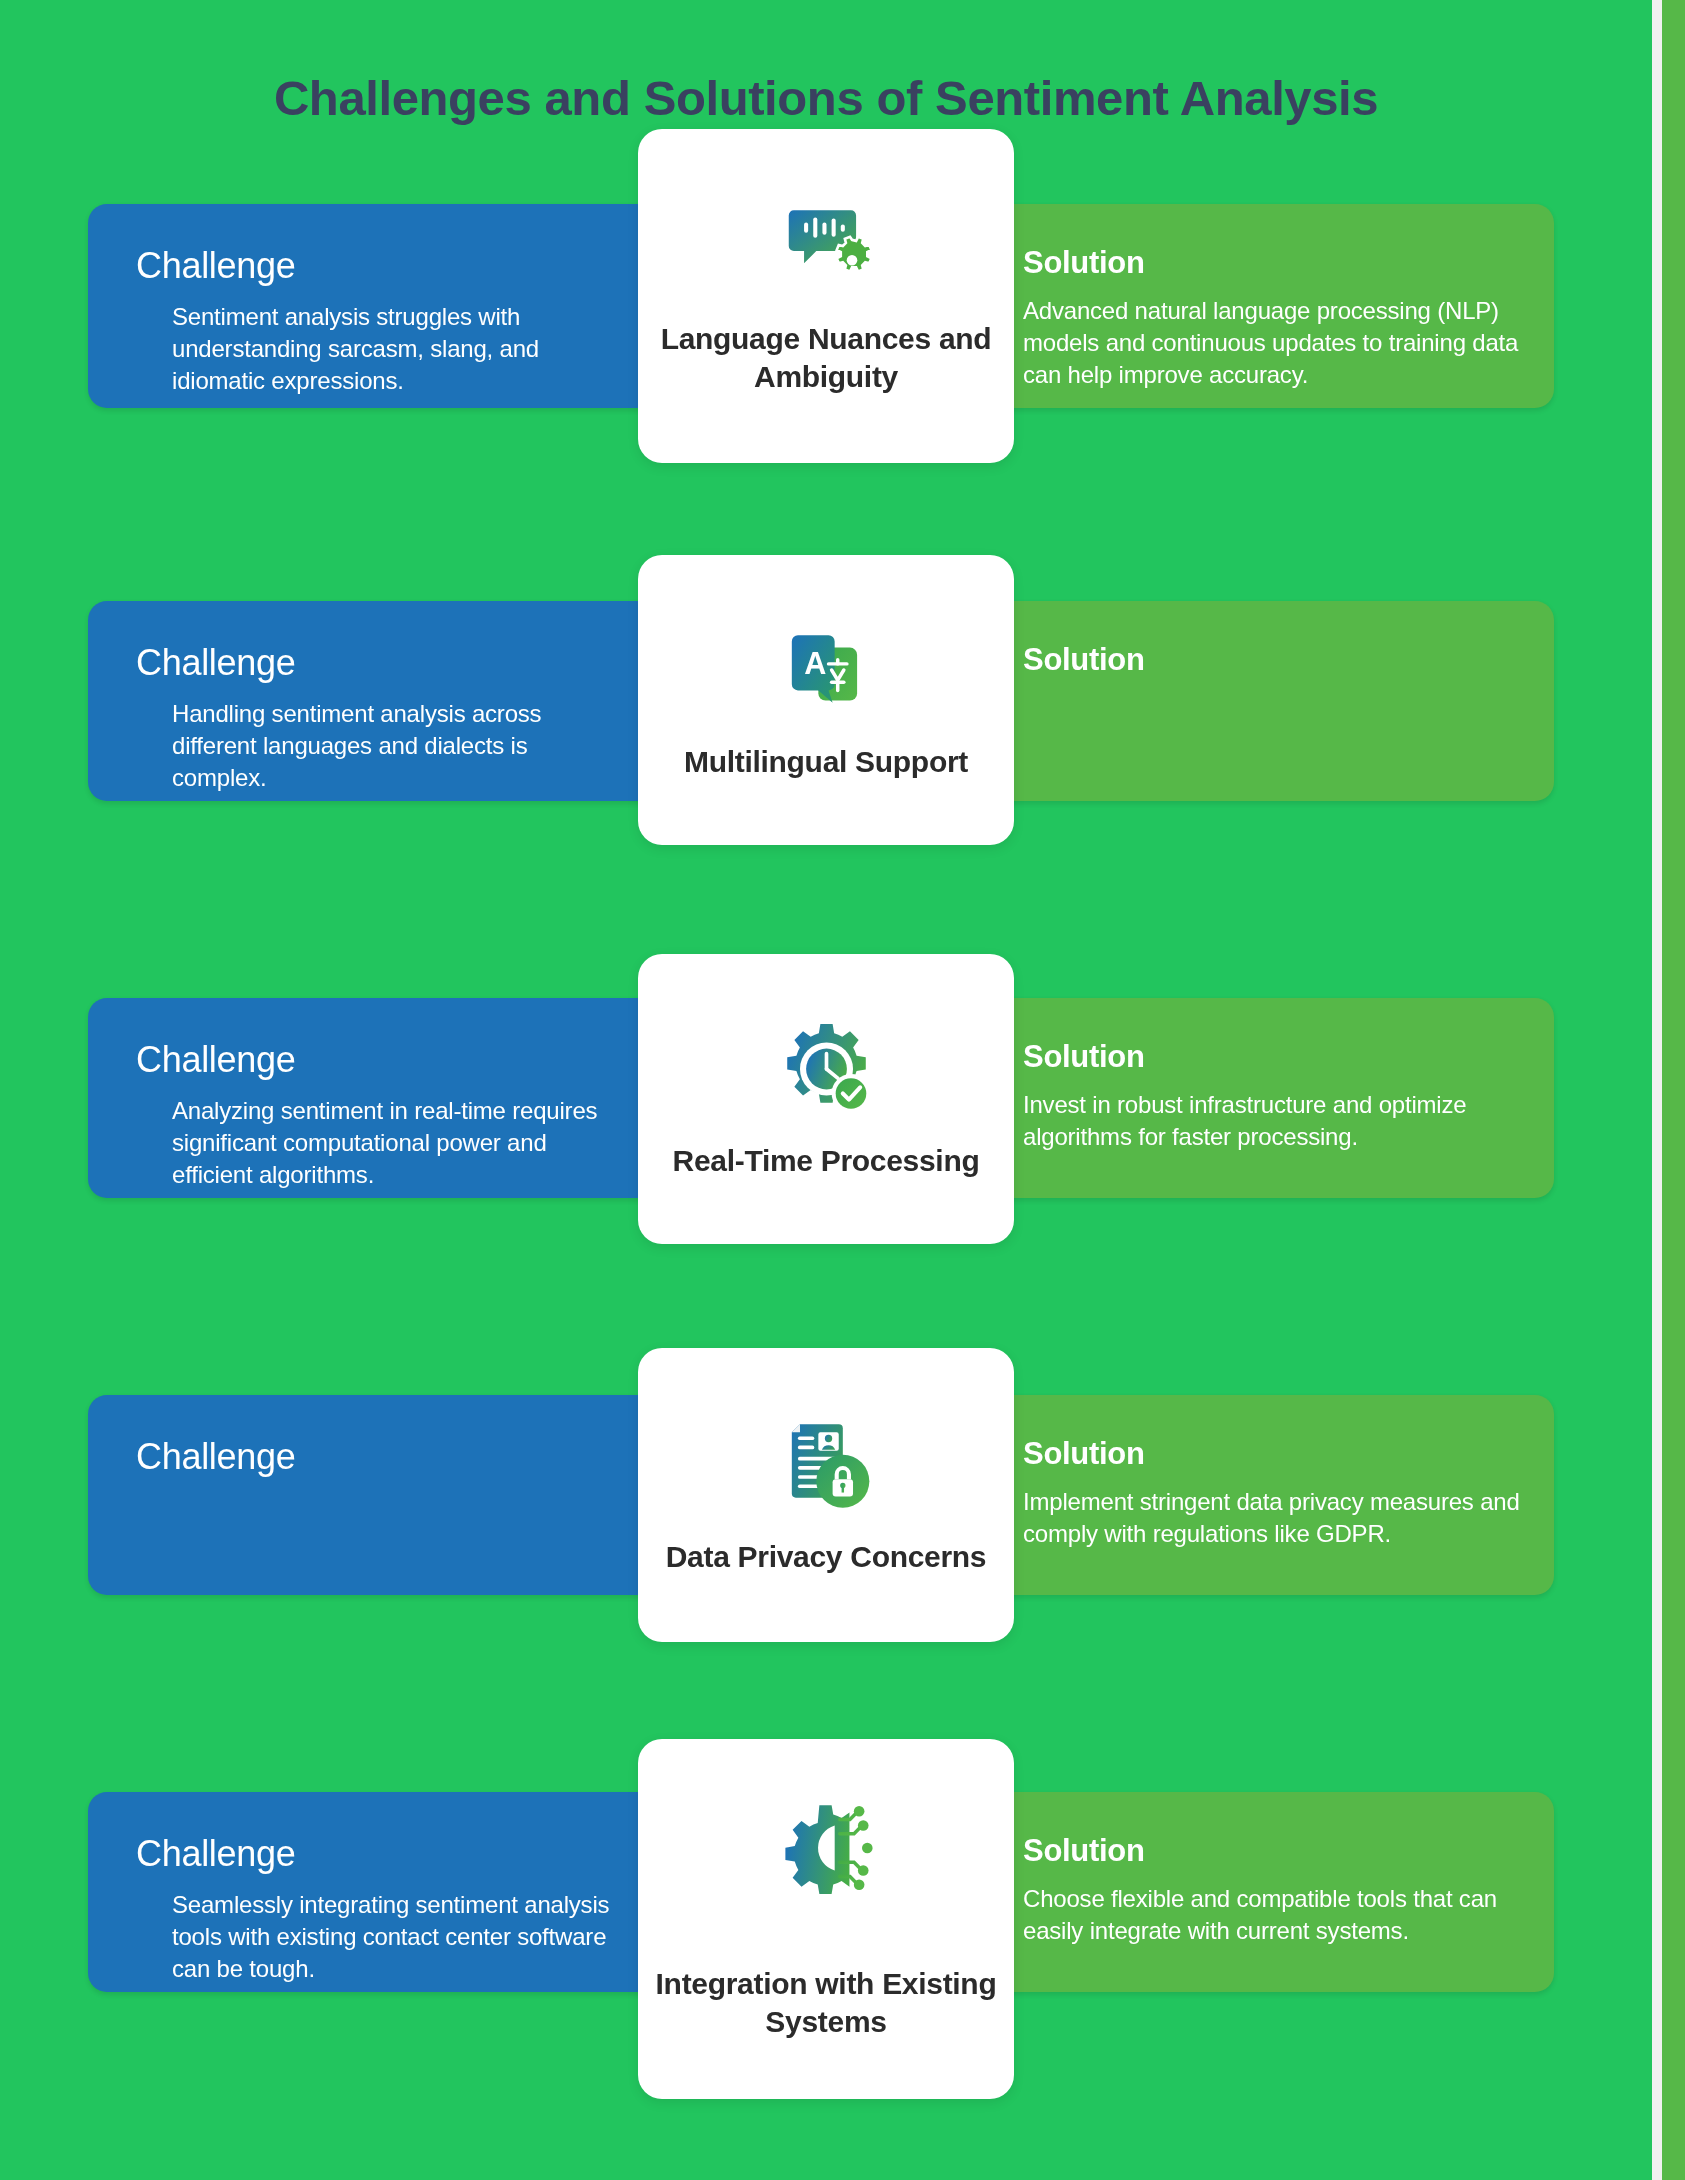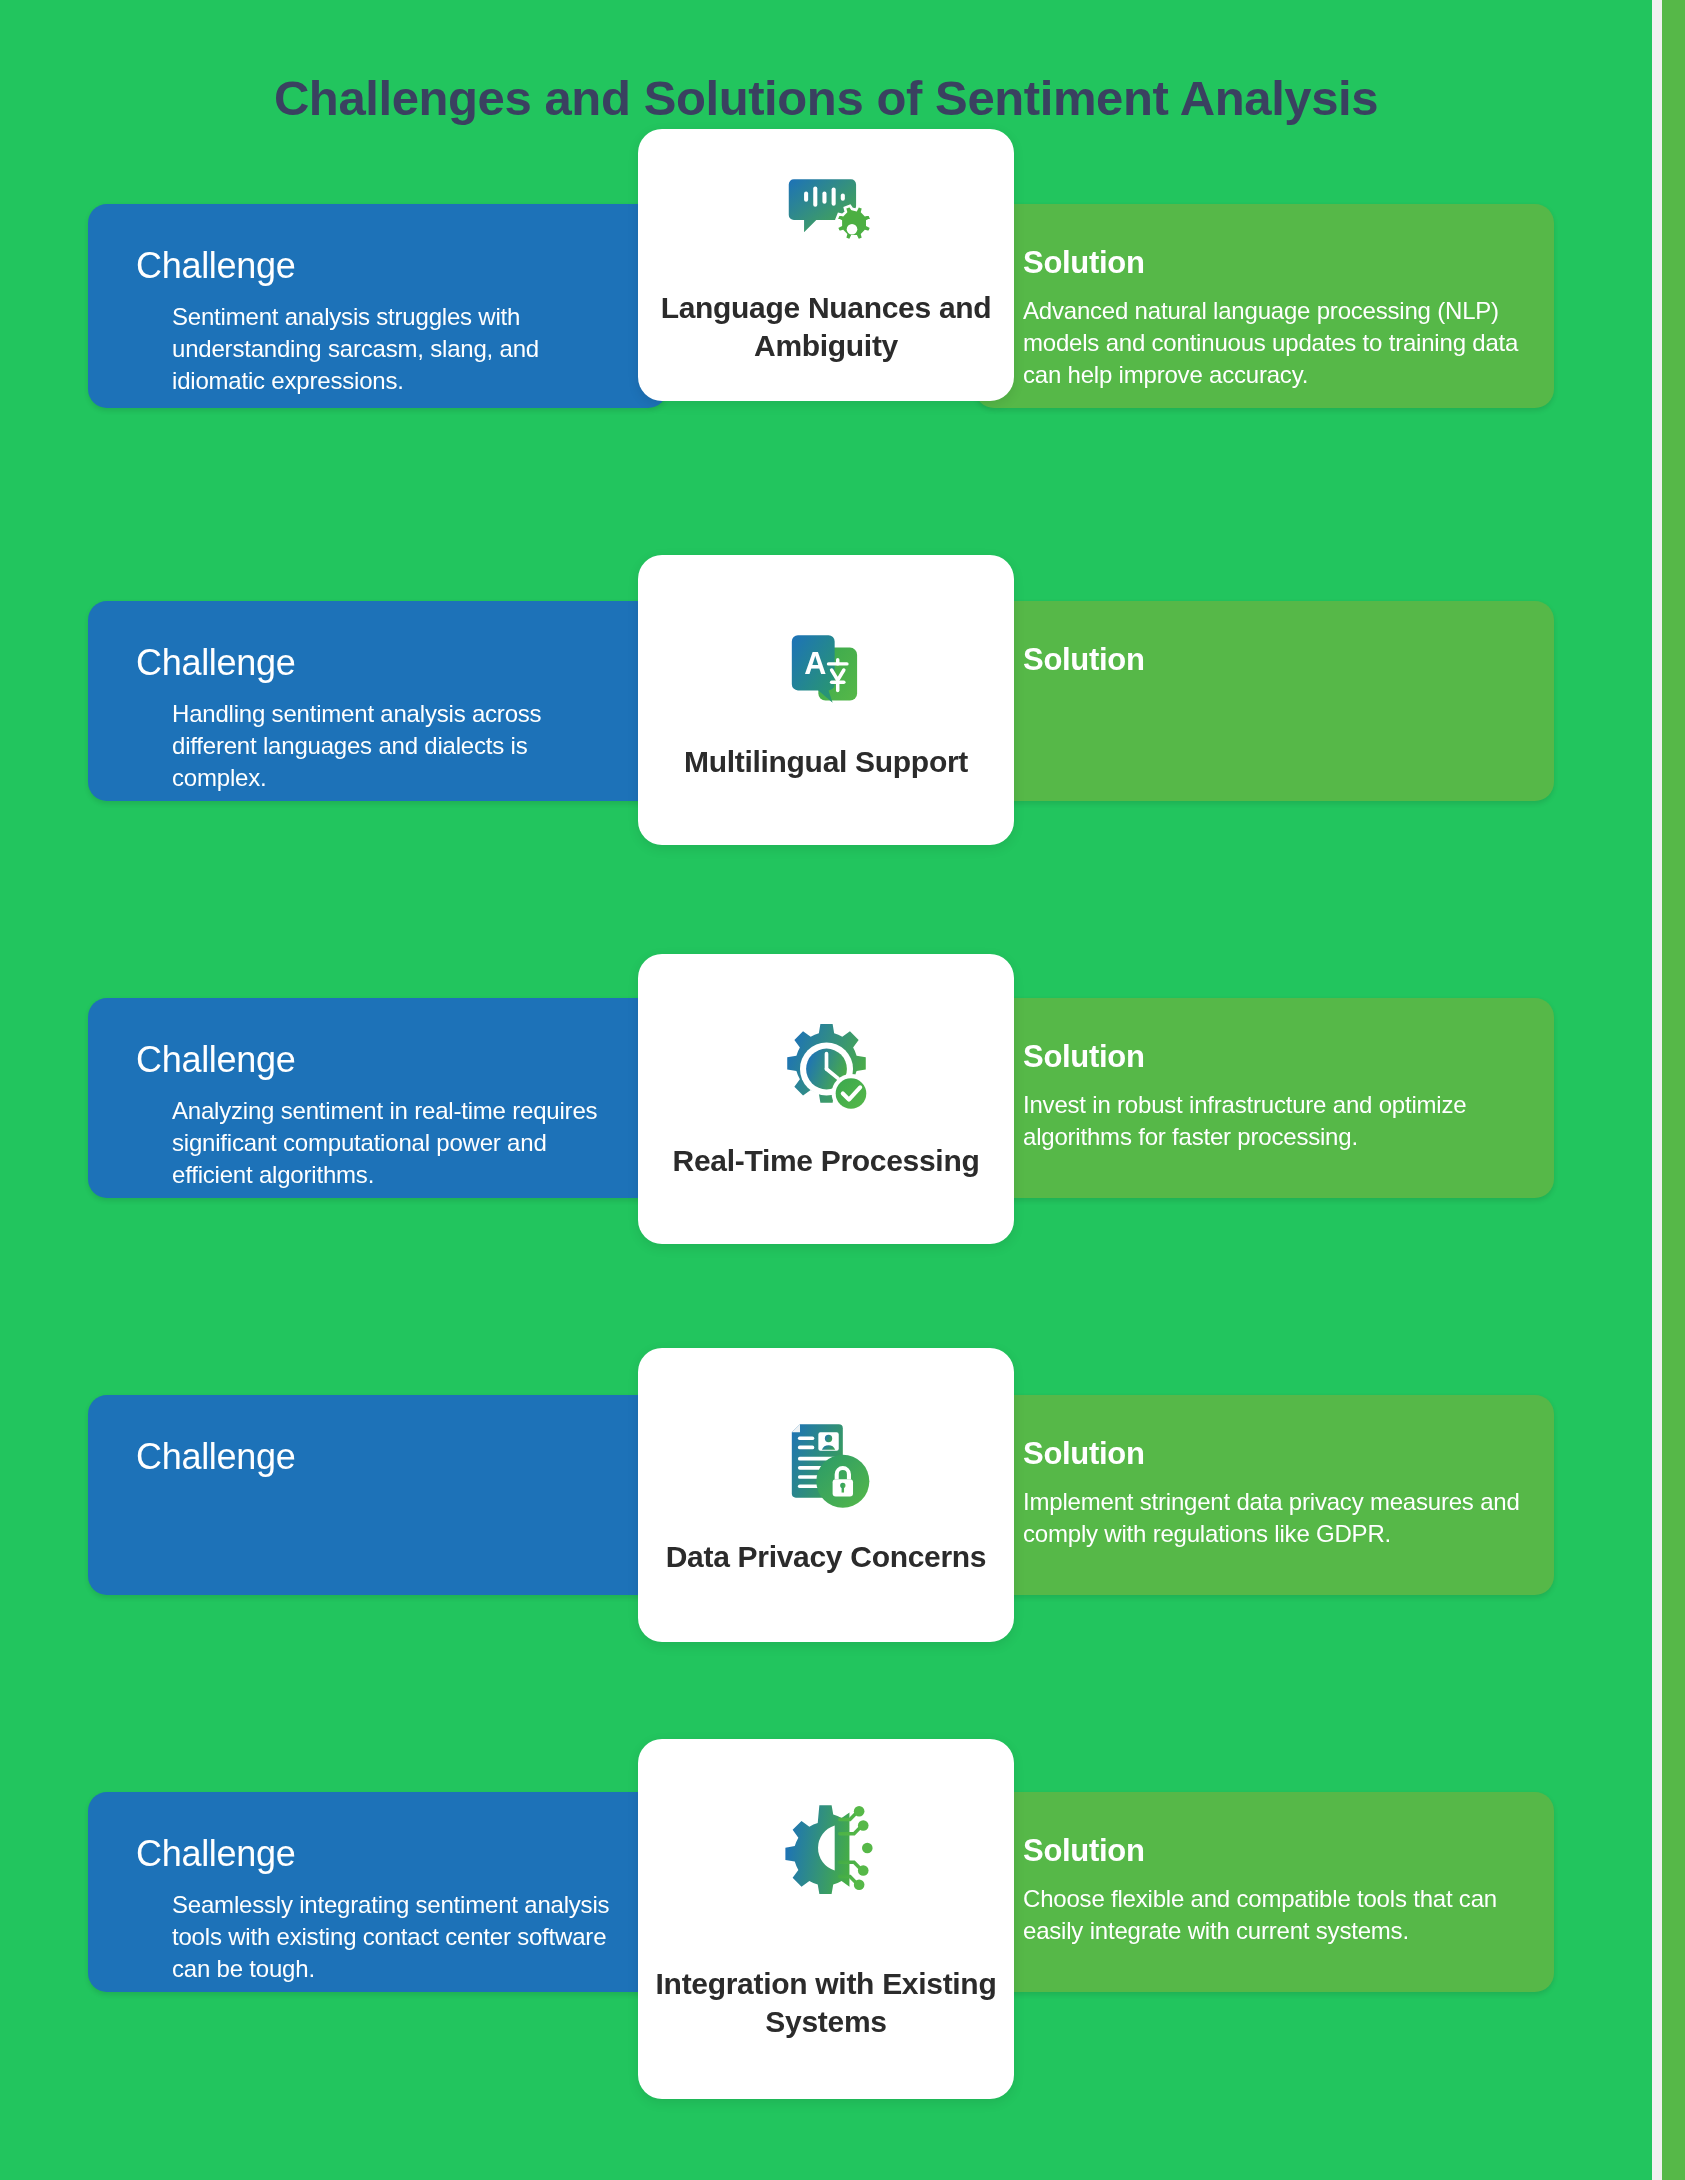--- a/index.html
+++ b/index.html
@@ -156,21 +156,21 @@
       <div class="challenge" style="top:0px;height:204px;">
         <div class="card-head">Challenge</div>
         <div class="card-body">Sentiment analysis struggles with understanding sarcasm, slang, and idiomatic expressions.</div>
       </div>
 
       <div class="solution" style="top:0px;height:204px;">
         <div class="card-head">Solution</div>
         <div class="card-body">Advanced natural language processing (NLP) models and continuous updates to training data can help improve accuracy.</div>
       </div>
 
-      <div class="center-card" style="top:-75px;height:272px;">
+      <div class="center-card" style="top:-75px;height:334px;">
         <div class="center-icon">
           <svg viewBox="0 0 100 100">
             <defs>
               <linearGradient id="g1" x1="0" y1="0" x2="1" y2="1">
                 <stop offset="0%" stop-color="#1d72b8"></stop>
                   <stop offset="100%" stop-color="#4caf42"></stop>
               </linearGradient>
             </defs>
             <path d="M18 14 h56 a5 5 0 0 1 5 5 v30 a5 5 0 0 1 -5 5 h-34 l-12 12 v-12 h-10 a5 5 0 0 1 -5 -5 v-30 a5 5 0 0 1 5 -5 z" fill="url(#g1)"></path>
             <rect x="28" y="26" width="4" height="10" rx="2" fill="#fff"></rect>

